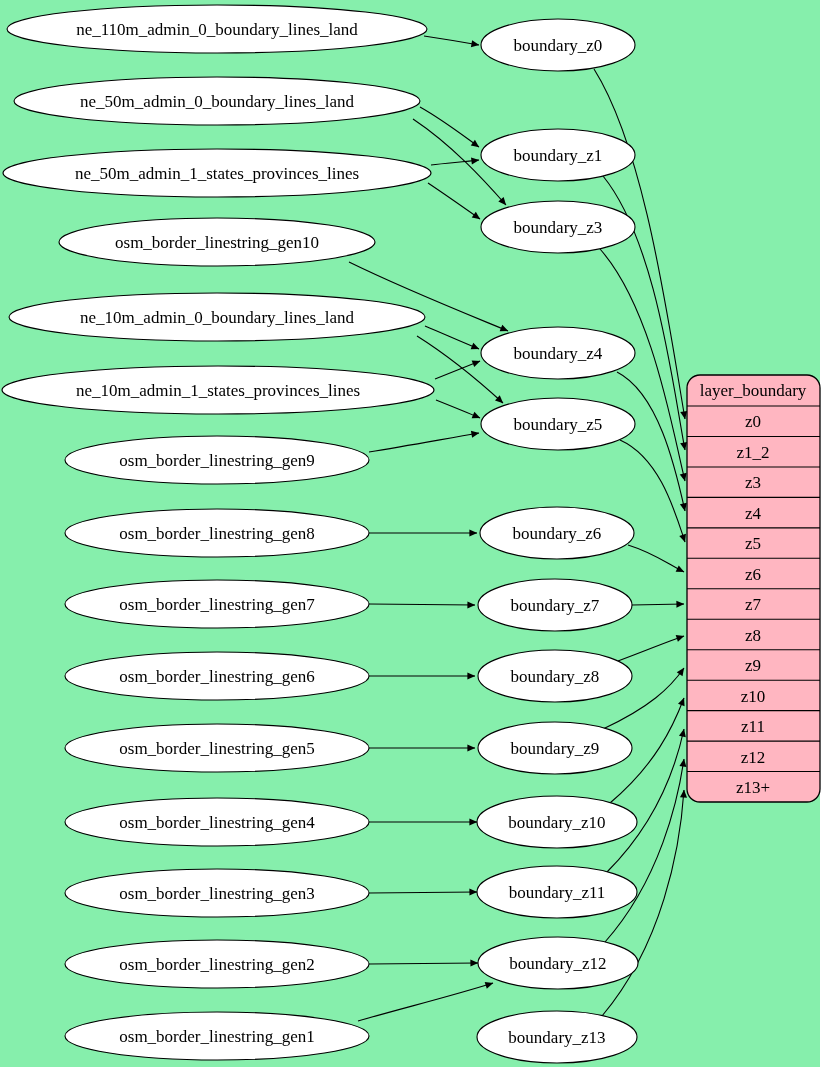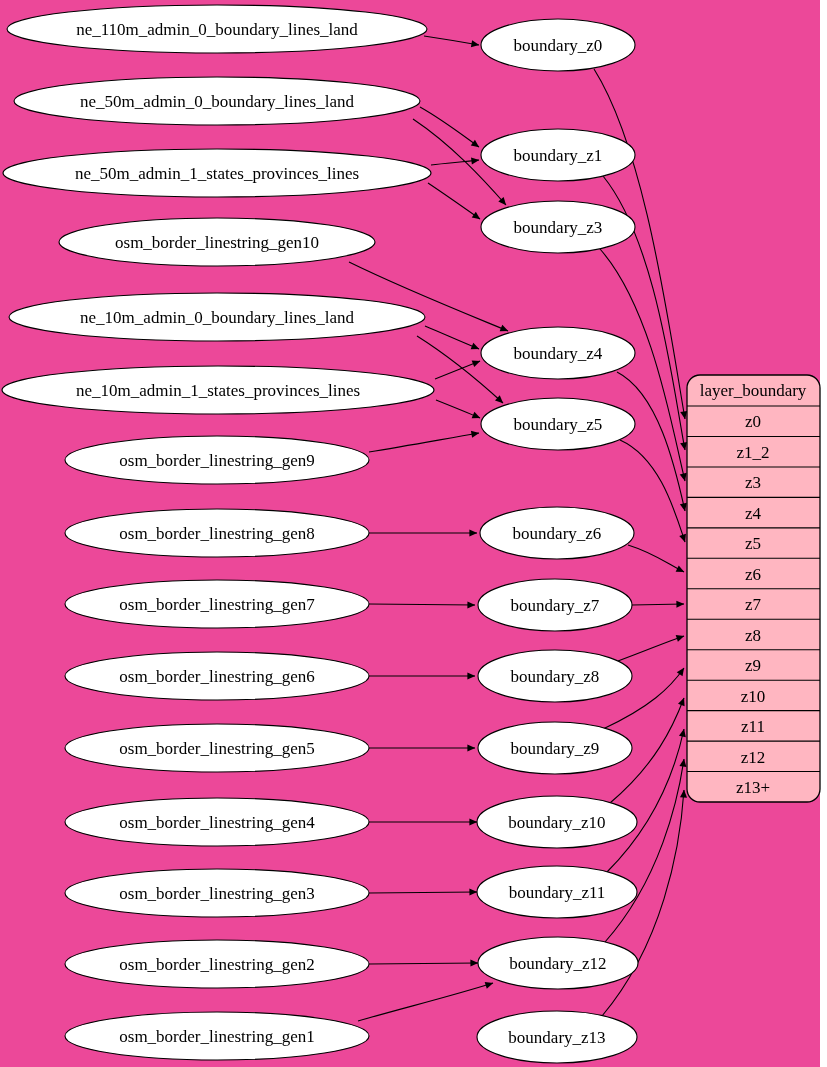--- a/index.html
+++ b/index.html
@@ -1,16 +1,16 @@
 <!DOCTYPE html>
 <html><head>
 <meta charset="utf-8">
 <style>
   html,body{margin:0;padding:0;background:#ffffff;}
-  .canvas{width:820px;height:1067px;position:relative;background:#ec4899;}
+  .canvas{width:820px;height:1067px;position:relative;background:#86efac;}
   svg{display:block;}
   .node{fill:#ffffff;stroke:#000000;stroke-width:1.1;}
   .edge{fill:none;stroke:#000000;stroke-width:1.1;}
   .sep{stroke:#000000;stroke-width:1.1;}
   .tablebox{stroke:#000000;stroke-width:1.3;}
   text{font-family:"Liberation Serif","DejaVu Serif",serif;font-size:17px;fill:#000000;text-anchor:middle;}
 </style>
 </head>
 <body>
 

